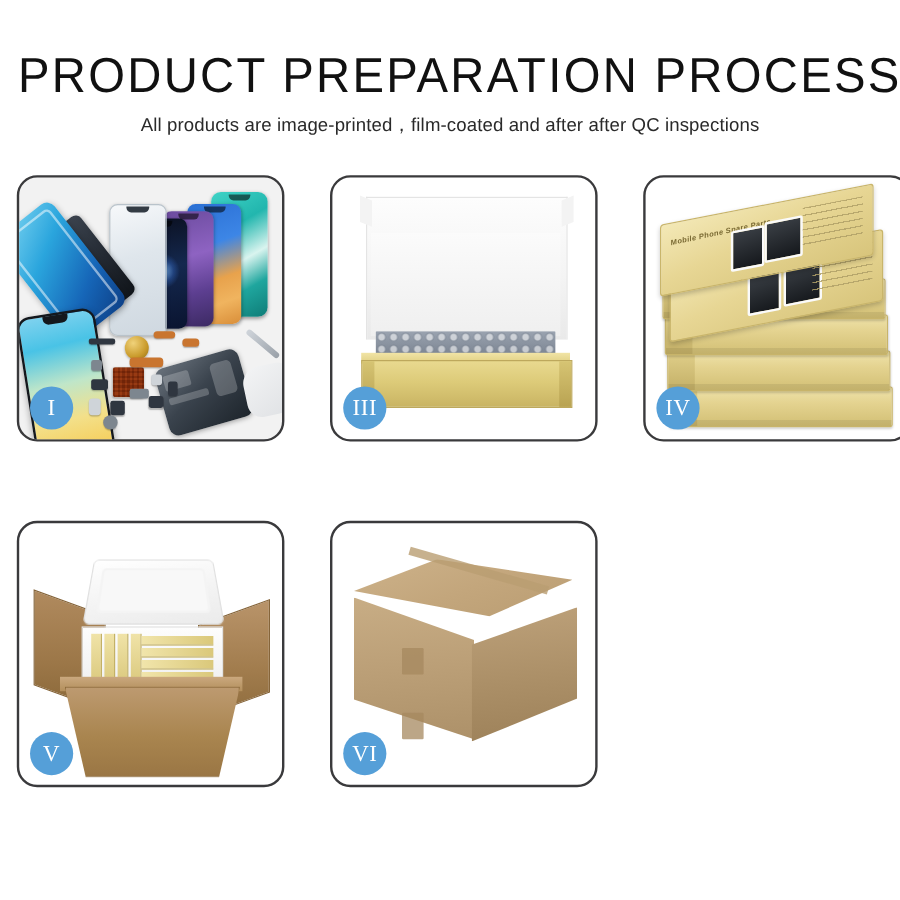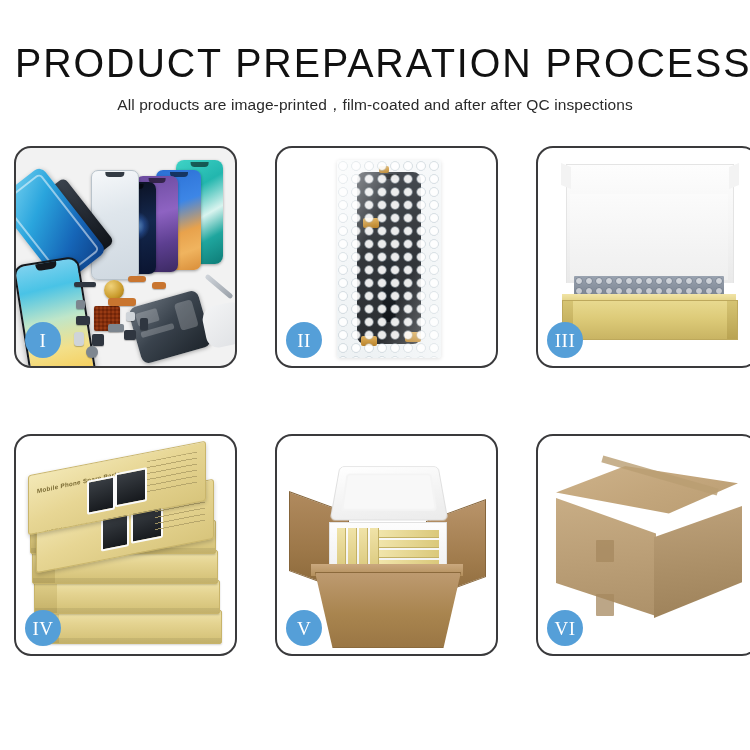--- a/index.html
+++ b/index.html
@@ -321,35 +321,20 @@
         <div class="pt lt" style="left:110px;top:164px;width:9px;height:9px;"></div>
         <div class="pt" style="left:108px;top:182px;width:12px;height:10px;"></div>
         <div class="pt" style="left:124px;top:170px;width:8px;height:12px;"></div>
         <div class="pt gy" style="left:70px;top:198px;width:12px;height:12px;border-radius:50%;"></div>
         <div class="tweezer"></div>
         <div class="hand"></div>
       </div>
       <div class="badge">I</div>
     </div>
 
-    <div class="panel p2">
-      <div class="stage">
-        <div class="bag">
-          <div class="screen"></div>
-          <div class="flex f1"></div>
-          <div class="conn c1"></div>
-          <div class="conn c2"></div>
-          <div class="conn c3"></div>
-          <div class="conn c4"></div>
-          <div class="bubbles"></div>
-          <div class="glare"></div>
-        </div>
-      </div>
-      <div class="badge">II</div>
-    </div>
 
     <div class="panel p3">
       <div class="stage">
         <div class="lid"></div>
         <div class="foam"></div>
         <div class="bwrap"></div>
         <div class="boxtop"></div>
         <div class="boxbody"></div>
       </div>
       <div class="badge">III</div>

